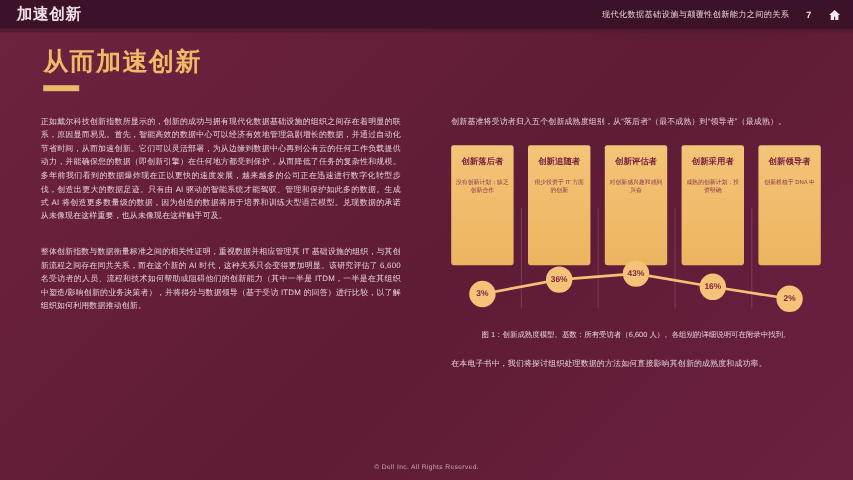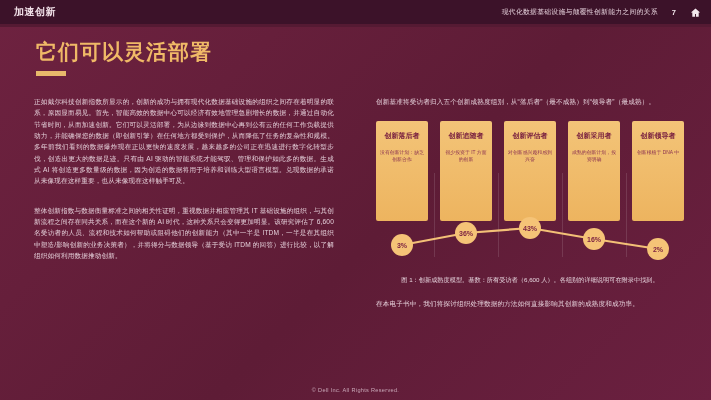--- a/index.html
+++ b/index.html
@@ -16,21 +16,21 @@
     background: linear-gradient(135deg, #6e2240 0%, #5e1c36 55%, #6b2040 100%);
   }
   
   #topbar {
     position: absolute; top: 0; left: 0; width: 711px; height: 24px;
     background: #3c1229;
     display: flex; align-items: center;
     padding: 0 10px 0 14px;
   }
   #brand {
-    color: #f0dfe7; font-size: 10px; letter-spacing: .5px; font-weight: 700;
+    color: #f0dfe7; font-size: 13px; letter-spacing: .5px; font-weight: 700;
   }
   #topbar-right {
     margin-left: auto; display: flex; align-items: center; gap: 14px;
   }
   #doc-title { color: #e7d3dd; font-size: 6.8px; letter-spacing: .3px; }
   #page-num { color: #f4e9ee; font-size: 7.5px; font-weight: 700; }
   .home-ico { display:block; width: 11px; height: 11px; }
   #divider-strip {
     position: absolute; top: 24px; left: 0; width: 711px; height: 3px;
     background: #551a33;
@@ -116,21 +116,21 @@
       <span>
         <svg class="home-ico" viewBox="0 0 24 24" fill="#f4e9ee" aria-hidden="true">
           <path d="M12 3 2 12h3v9h6v-6h2v6h6v-9h3z"></path>
         </svg>
       </span>
     </div>
   </div>
   <div id="divider-strip"></div>
 
   <div id="title-block">
-    <div id="page-title">它们可以灵活部署</div>
+    <div id="page-title">从而加速创新</div>
     <div id="title-rule"></div>
   </div>
 
   <div class="col" id="col-left">
     <p class="body-par" id="par1">正如戴尔科技创新指数所显示的，创新的成功与拥有现代化数据基础设施的组织之间存在着明显的联系，原因显而易见。首先，智能高效的数据中心可以经济有效地管理急剧增长的数据，并通过自动化节省时间，从而加速创新。它们可以灵活部署，为从边缘到数据中心再到公有云的任何工作负载提供动力，并能确保您的数据（即创新引擎）在任何地方都受到保护，从而降低了任务的复杂性和规模。多年前我们看到的数据爆炸现在正以更快的速度发展，越来越多的公司正在迅速进行数字化转型步伐，创造出更大的数据足迹。只有由 AI 驱动的智能系统才能驾驭、管理和保护如此多的数据。生成式 AI 将创造更多数量级的数据，因为创造的数据将用于培养和训练大型语言模型。兑现数据的承诺从未像现在这样重要，也从未像现在这样触手可及。</p>
     <p class="body-par" id="par2">整体创新指数与数据衡量标准之间的相关性证明，重视数据并相应管理其 IT 基础设施的组织，与其创新流程之间存在同共关系，而在这个新的 AI 时代，这种关系只会变得更加明显。该研究评估了 6,600 名受访者的人员、流程和技术如何帮助或阻碍他们的创新能力（其中一半是 ITDM，一半是在其组织中塑造/影响创新的业务决策者），并将得分与数据领导（基于受访 ITDM 的回答）进行比较，以了解组织如何利用数据推动创新。</p>
   </div>
 
   <div class="col" id="col-right">
     <p class="body-par">创新基准将受访者归入五个创新成熟度组别，从“落后者”（最不成熟）到“领导者”（最成熟）。</p>

